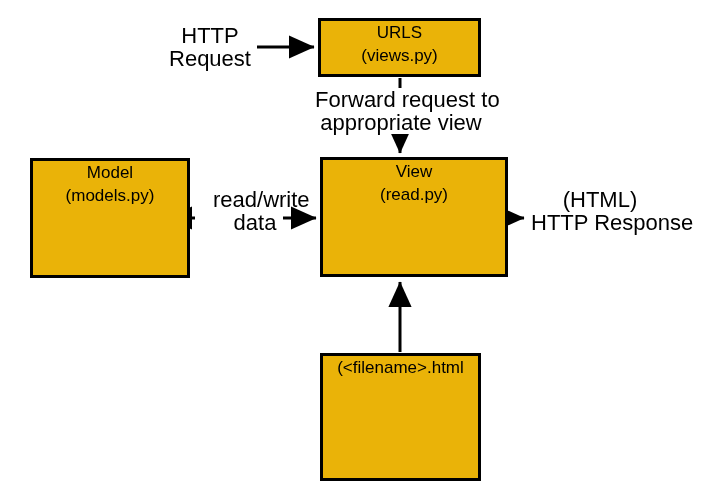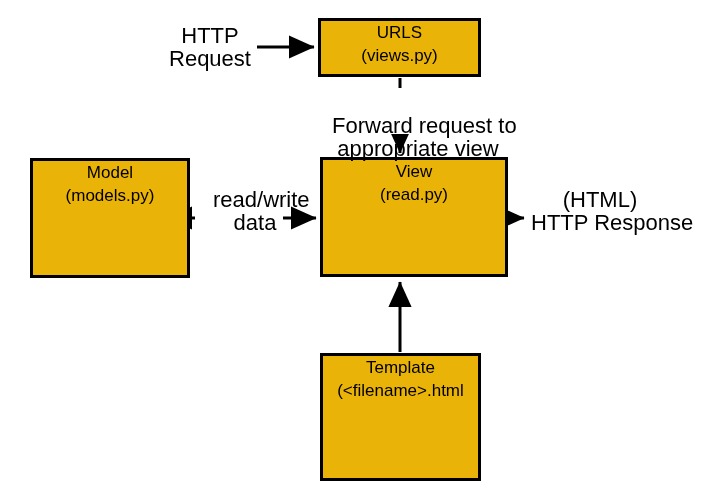--- a/index.html
+++ b/index.html
@@ -106,30 +106,29 @@
     <span class="line">View</span>
     <span class="line">(read.py)</span>
   </div>
 
   <div class="node" style="left:30px; top:158px; width:160px; height:120px;">
     <span class="line">Model</span>
     <span class="line" style="position:relative; left:0;">(models.py)</span>
   </div>
 
   <div class="node" style="left:320px; top:353px; width:161px; height:128px;">
-    <span class="line">Template</span>
     <span class="line">(&lt;filename&gt;.html</span>
   </div>
 
   <div class="edge-label" style="left:166px; top:24px; width:88px;">
     <span class="line">HTTP</span>
     <span class="line">Request</span>
   </div>
 
-  <div class="edge-label" style="left:332px; top:88px; width:172px;margin-top:26px;">
+  <div class="edge-label" style="left:315px; top:88px; width:172px;">
     <span class="line">Forward request to</span>
     <span class="line">appropriate view</span>
   </div>
 
   <div class="edge-label" style="left:197px; top:188px; width:84px;margin-left:16px;">
     <span class="line">read/write</span>
     <span class="line">data</span>
   </div>
 
   <div class="edge-label" style="left:531px; top:188px; width:138px;">

